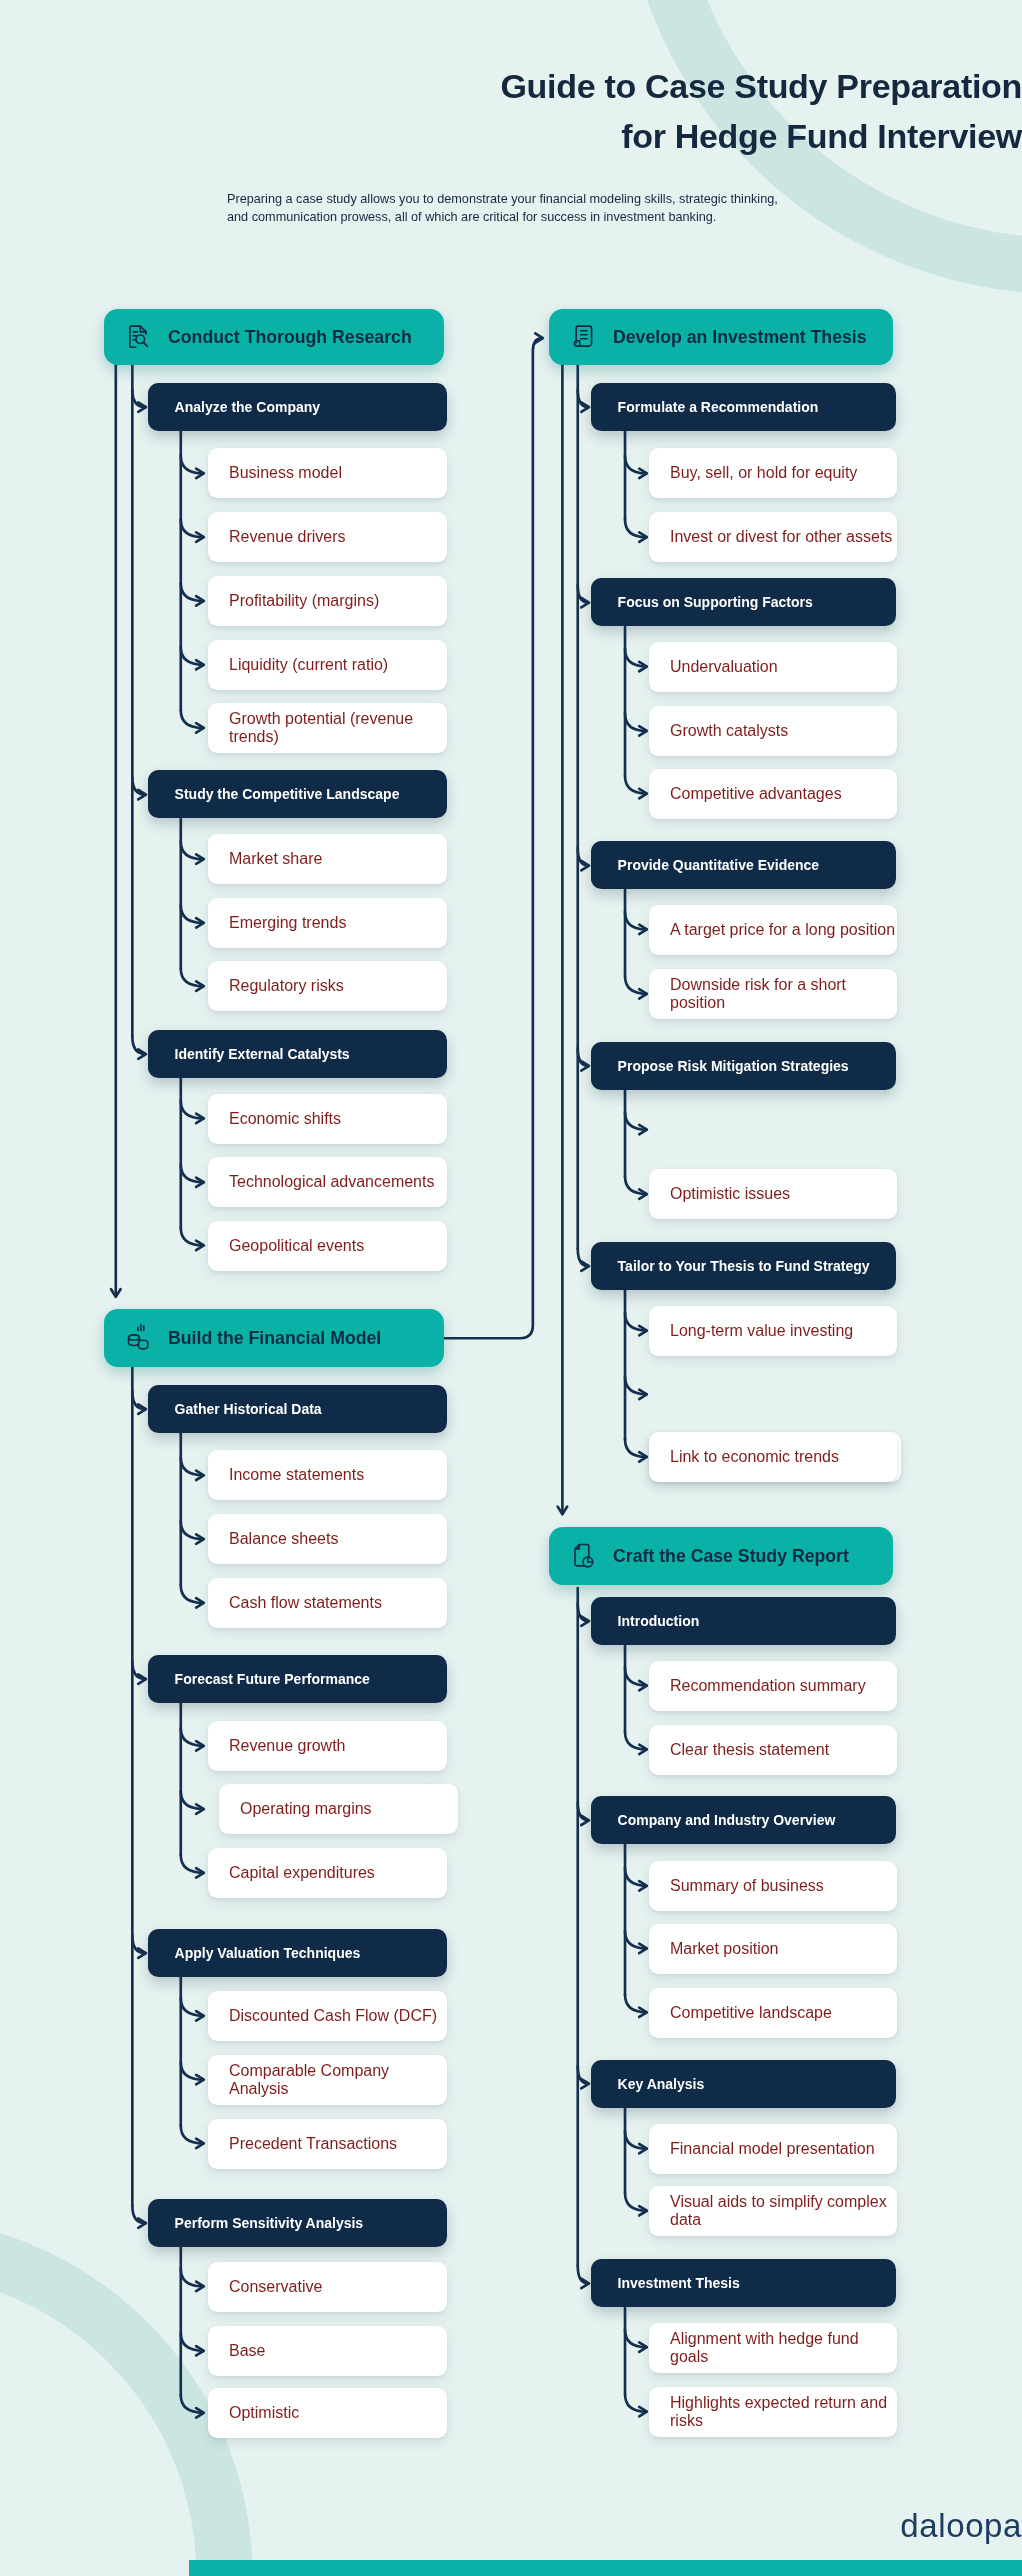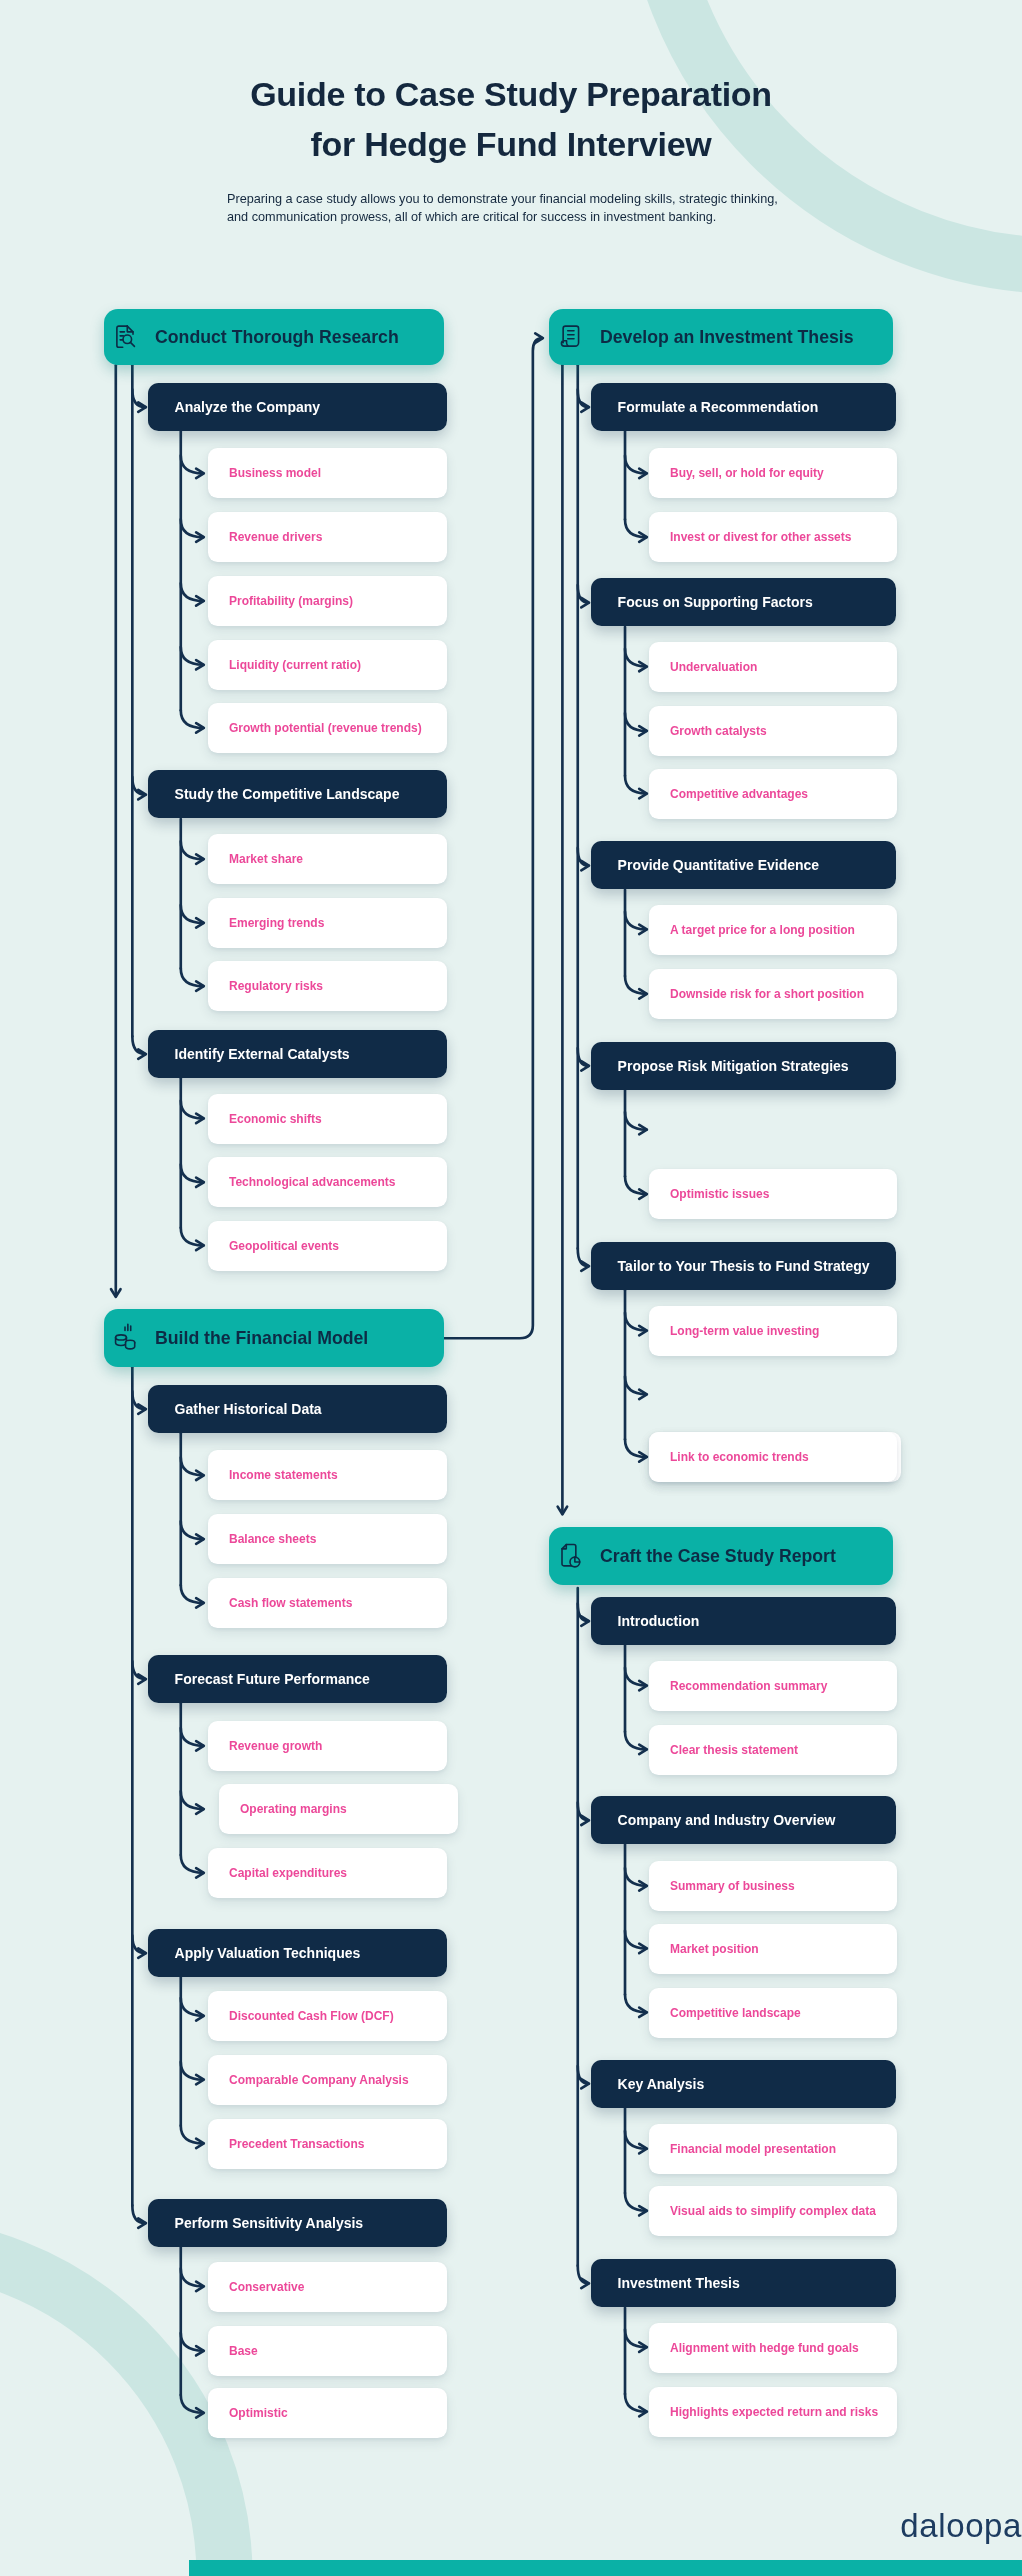--- a/index.html
+++ b/index.html
@@ -2,46 +2,46 @@
 <html style="font-size:9.5px"><head>
 <meta charset="utf-8">
 <style>
   html,body{margin:0;padding:0;background:#E6F2F0;}
   #canvas{
     position:relative;width:1022px;height:2576px;overflow:hidden;
     background:#E6F2F0;font-family:"Liberation Sans",sans-serif;color:#14283E;
   }
   svg.deco,svg.wires{position:absolute;left:0;top:0;}
   .title{
-    position:absolute;top:61px;left:0;width:1022px;text-align:center;
-    font-size:34px;font-weight:600;line-height:50px;color:#14283E;letter-spacing:-0.3px;margin-top:8px;
+    position:absolute;top:61px;left:0;width:1022px;text-align:right;
+    font-size:34px;font-weight:600;line-height:50px;color:#14283E;letter-spacing:-0.3px;
   }
   .intro{
     position:absolute;top:190px;left:227px;width:567px;text-align:left;
     font-size:12.7px;font-weight:500;line-height:18.3px;color:#14283E;
   }
   .teal{
     position:absolute;background:#0AB1A6;border-radius:14px;
-    display:flex;align-items:center;gap:14px;padding-left:5px;box-sizing:border-box;
+    display:flex;align-items:center;gap:14px;padding-left:18px;box-sizing:border-box;
     box-shadow:0 5.9px 14px rgba(10,120,115,.28);
   }
   .teal .tlabel{font-size:17.7px;font-weight:600;color:#0D2B45;}
   .ticon{display:flex;align-items:center;}
   .navy{
     position:absolute;background:#102B47;border-radius:10.6px;
     display:flex;align-items:center;padding-left:26.6px;box-sizing:border-box;
     box-shadow:0 5.9px 13px rgba(15,43,70,.22);
   }
   .navy span{font-size:14px;font-weight:700;color:#FFFFFF;}
   .card{
     position:absolute;background:#FFFFFF;border-radius:9.5px;
     display:flex;align-items:center;padding-left:21px;box-sizing:border-box;
     box-shadow:0 4.7px 11.8px rgba(15,43,70,.09),0 1.2px 3.5px rgba(15,43,70,.05);
   }
-  .card span{font-size:12px;font-weight:700;color:#ec4899;}
+  .card span{font-size:16px;font-weight:400;color:#7f1d1d;}
   .logo{
     position:absolute;top:2507px;left:0;width:1022px;text-align:right;
     font-size:33px;font-weight:500;letter-spacing:0.6px;color:#1D3C60;
   }
   .bottombar{position:absolute;left:189px;top:2560px;width:833px;height:16px;background:#0AB1A6;}
   .icon-svg{stroke:#0D2B45;stroke-width:2.8;fill:none;stroke-linecap:round;stroke-linejoin:round;}
 </style>
 </head>
 <body>
 

